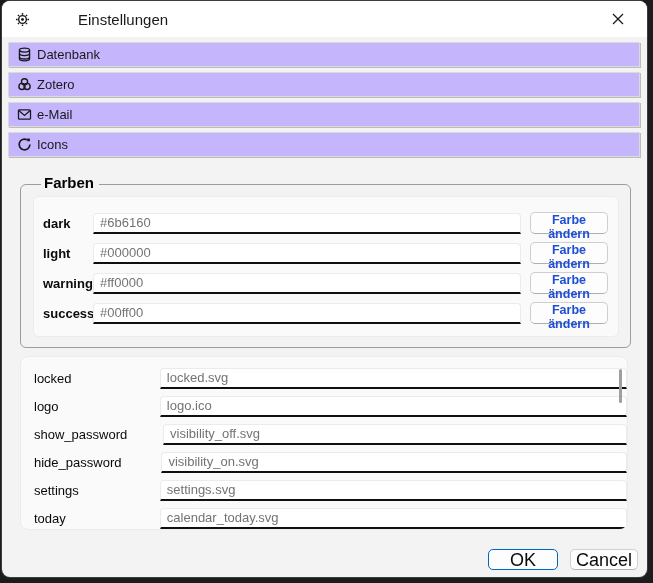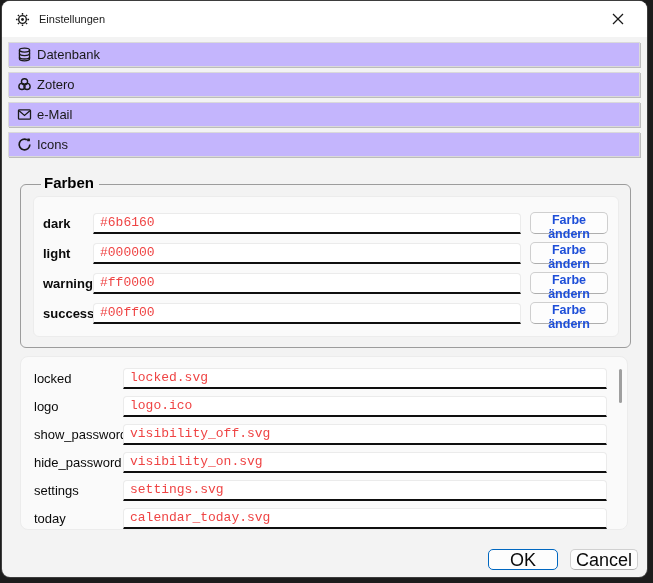--- a/index.html
+++ b/index.html
@@ -14,21 +14,21 @@
     position:absolute; left:2px; top:1px; width:645px; height:576px;
     background:#f3f3f3; border-radius:8px; overflow:hidden;
     box-shadow:0 0 0 1px rgba(90,90,90,.55);
   }
   
   .titlebar {
     position:absolute; left:0; top:0; width:100%; height:36px;
     background:#ffffff; display:flex; align-items:center;
     padding-left:13px; gap:9px;
   }
-  .titlebar .title-text { font-size:11px; color:#191919; }
+  .titlebar .title-text { font-size:15px; color:#191919;margin-left:39px; }
   .close-btn {
     position:absolute; right:7px; top:0; width:45px; height:36px;
     display:flex; align-items:center; justify-content:center;
     background:transparent; border:none; cursor:pointer;
   }
   
   .section-bar {
     position:absolute; left:6px; width:632px; height:25px;
     background:#c4b5fd; border:1px solid #dadada;
     box-shadow:1px 1px 0 #bcbcbc;
@@ -50,37 +50,37 @@
     position:absolute; left:12px; top:11px; width:586px; height:141px;
     background:#fafafa; border:1px solid #ececec; border-radius:6px;
     padding:11px 10px 0 9px;
   }
   .color-row { display:flex; align-items:center; height:30px; }
   .color-row .lbl { width:50px; font-weight:bold; font-size:13px; color:#0a0a0a; }
   .underline-input {
     height:21px; background:#ffffff;
     border:1px solid #ebebeb; border-bottom:2px solid #0f0f0f;
     border-radius:4px 4px 0 0;
-    padding:0 6px; font-size:13px; color:#ef4444;
-    font-family:Liberation Mono, monospace;
+    padding:0 6px; font-size:13px; color:#737373;
+    font-family:Liberation Sans, sans-serif;
   }
   .color-row .underline-input { flex:1; margin-right:9px; min-width:0; }
   .change-btn {
     width:78px; height:22px; flex:0 0 auto;
     background:#fdfdfd; border:1px solid #cfcfcf; border-bottom-color:#aeaeae;
     border-radius:5px; font-weight:bold; font-size:12.5px; color:#1d4ed8;
     font-family:"Liberation Sans", sans-serif; cursor:pointer;
   }
   
   .icons-panel {
     position:absolute; left:18px; top:355px; width:608px; height:174px;
     background:#fafafa; border:1px solid #ececec; border-radius:8px;
     padding:7px 0 0 13px; overflow:hidden;
   }
-  .icon-row { display:flex; align-items:center; height:28px; }
+  .icon-row { display:flex; align-items:center; height:28px;gap:40px; }
   .icon-row .lbl { width:89px; font-size:13px; color:#0a0a0a; }
   .icon-row .underline-input { width:484px; }
   .vscroll {
     position:absolute; right:5px; top:12px; width:3px; height:34px;
     background:#9f9f9f; border-radius:2px; cursor:pointer;
   }
   
   .footer-btn {
     position:absolute; top:548px; height:21px;
     background:#fdfdfd; border-radius:5px; font-size:18px; color:#0a0a0a;

